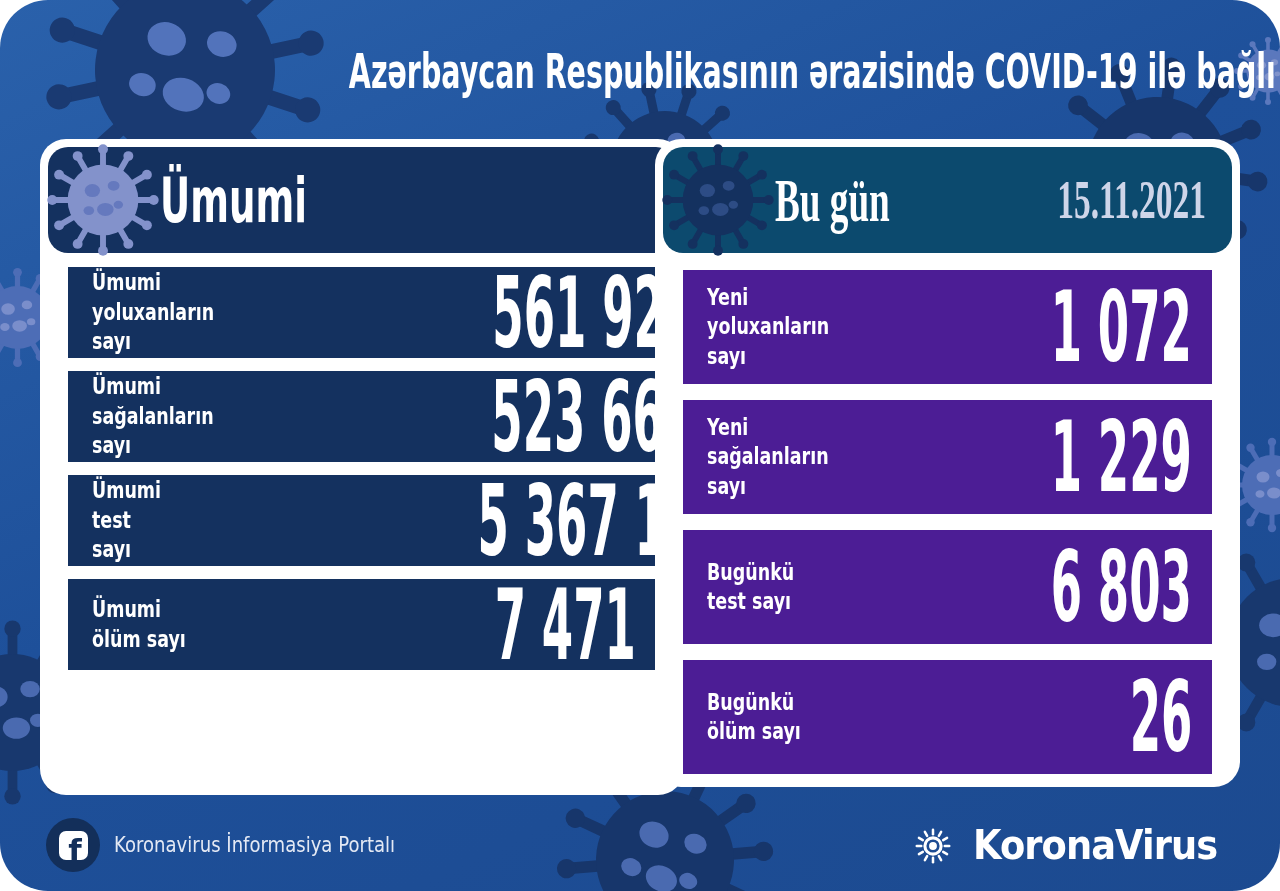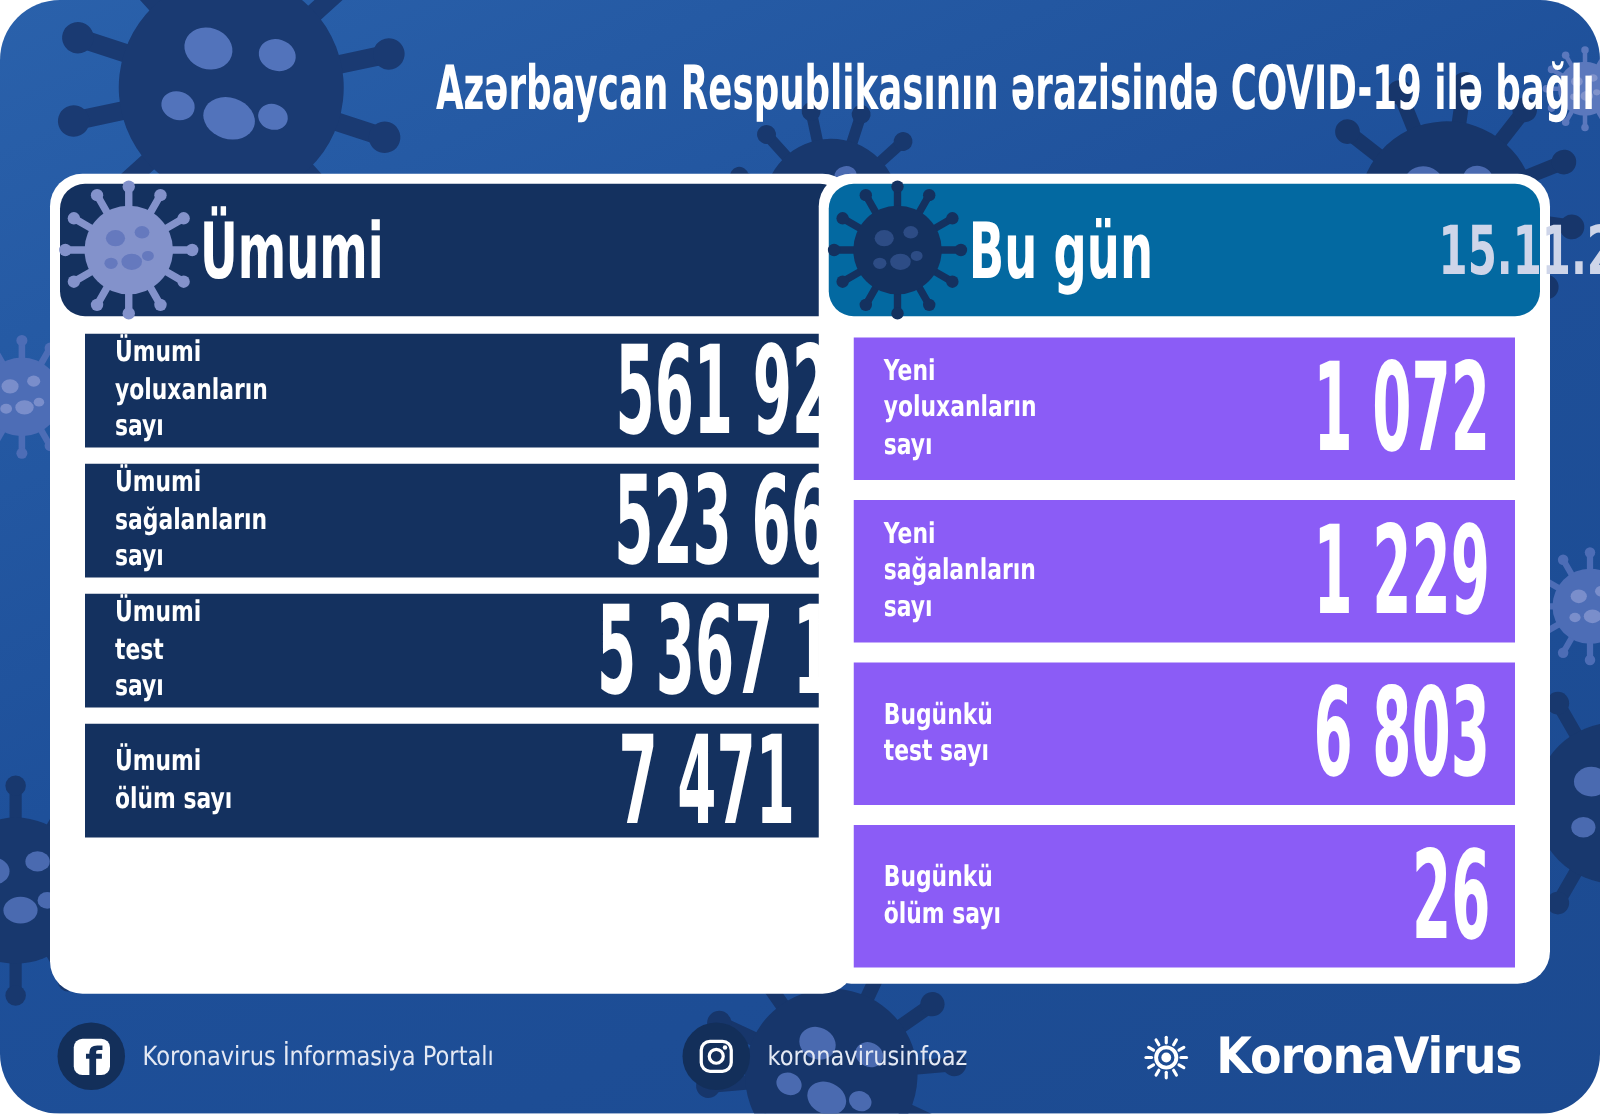--- a/index.html
+++ b/index.html
@@ -9,32 +9,32 @@
           background:linear-gradient(155deg,#2a61ab 0%,#1e509a 45%,#1c4a90 100%);}
   .deco{position:absolute;z-index:1;}
   .title{position:absolute;left:0;right:0;top:42px;text-align:center;z-index:2;}
   .title .cond{display:inline-block;white-space:nowrap;font-weight:bold;font-size:46px;color:#ffffff;
                transform:scale(.62,1.06);transform-origin:center top;}
   .panel{position:absolute;background:#ffffff;border-radius:26px;z-index:2;}
   .panel.left{left:40px;top:139px;width:644px;height:656px;}
   .panel.right{left:655px;top:139px;width:585px;height:648px;}
   .phead{position:relative;margin:8px;height:106px;border-radius:20px;display:flex;align-items:center;}
   .phead.navy{background:#14315f;}
-  .phead.peri{background:#0369a1;}
+  .phead.peri{background:#0c4a6e;font-family:Liberation Serif, serif;}
   .hlabel{display:inline-block;font-size:62px;font-weight:bold;color:#ffffff;white-space:nowrap;
           transform:scaleX(.6);transform-origin:left center;margin-left:112px;}
   .hvirus{position:absolute;left:-4px;top:-6px;width:118px;height:118px;}
   .hdate{margin-left:auto;margin-right:26px;font-size:54px;font-weight:bold;color:#ced5e9;white-space:nowrap;
          display:inline-block;transform:scaleX(.62);transform-origin:right center;}
   .rows{display:flex;flex-direction:column;margin:14px 28px 0;}
   .panel.left  .rows{gap:13px;}
   .panel.right .rows{gap:16px;margin-top:17px;}
   .row{display:flex;align-items:center;justify-content:space-between;padding:0 20px 0 24px;}
   .panel.left  .row{height:91px;background:#14315f;}
-  .panel.right .row{height:114px;background:#8b5cf6;}
+  .panel.right .row{height:114px;background:#4c1d95;}
   .slabel{font-size:23px;font-weight:bold;color:#ffffff;line-height:1.28;white-space:pre-line;
           display:inline-block;transform:scaleX(.76);transform-origin:left center;}
   .sval{font-size:98px;font-weight:bold;color:#ffffff;line-height:1;white-space:nowrap;
         display:inline-block;transform:scaleX(.46);transform-origin:right center;}
   .footer{position:absolute;left:46px;right:42px;top:814px;height:62px;z-index:3;
           display:flex;align-items:center;justify-content:space-between;}
   .social{display:flex;align-items:center;gap:14px;}
   .circle{width:54px;height:54px;border-radius:50%;background:#132f5a;flex:none;
           display:flex;align-items:center;justify-content:center;}
   .slbl{font-size:21px;color:#e4e9f4;white-space:nowrap;display:inline-block;
@@ -214,30 +214,20 @@
 
     <footer class="footer">
       <div class="social">
         <span class="circle">
           <span class="fbsq">
               <span>f</span>
             </span>
         </span>
         <span class="slbl">Koronavirus İnformasiya Portalı</span>
       </div>
-      <div class="social">
-        <span class="circle">
-          <svg width="30" height="30" viewBox="0 0 30 30">
-            <rect x="3" y="3" width="24" height="24" rx="7" fill="none" stroke="#ffffff" stroke-width="2.6"></rect>
-            <circle cx="15" cy="15" r="5.6" fill="none" stroke="#ffffff" stroke-width="2.6"></circle>
-            <circle cx="22" cy="8" r="1.8" fill="#ffffff"></circle>
-          </svg>
-        </span>
-        <span class="slbl">koronavirusinfoaz</span>
-      </div>
       <div class="logo">
         <svg class="sun">
             <use href="#sunvirus"></use>
           </svg>
         <span class="brand">KoronaVirus</span>
 
       </div>
     </footer>
 
   </div>

